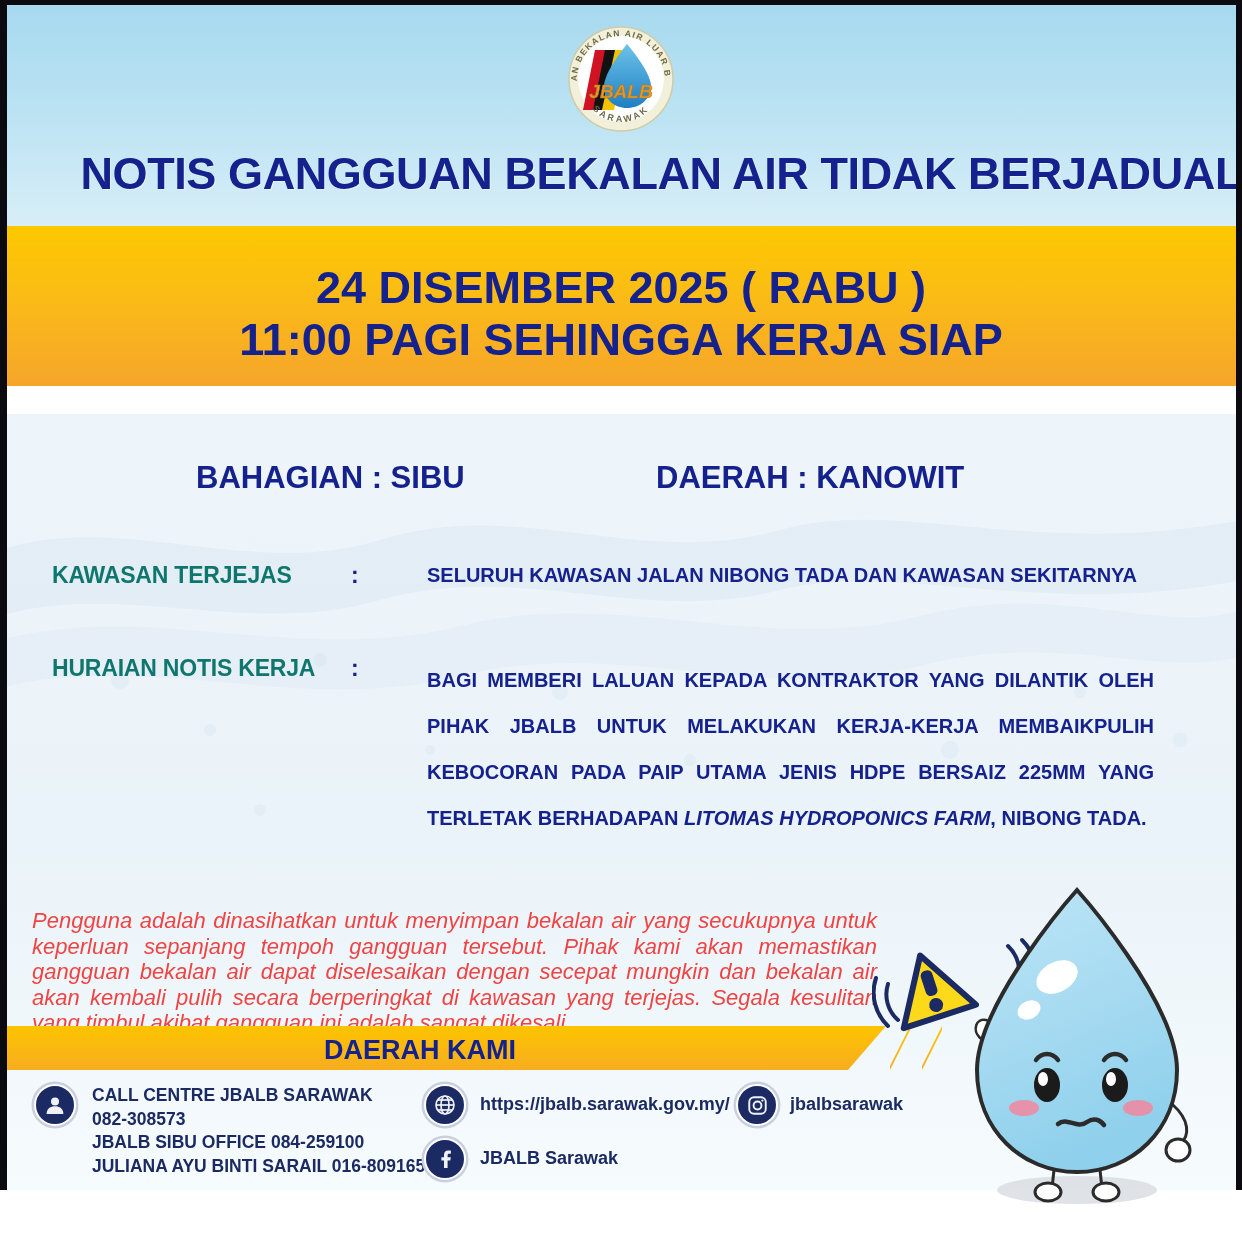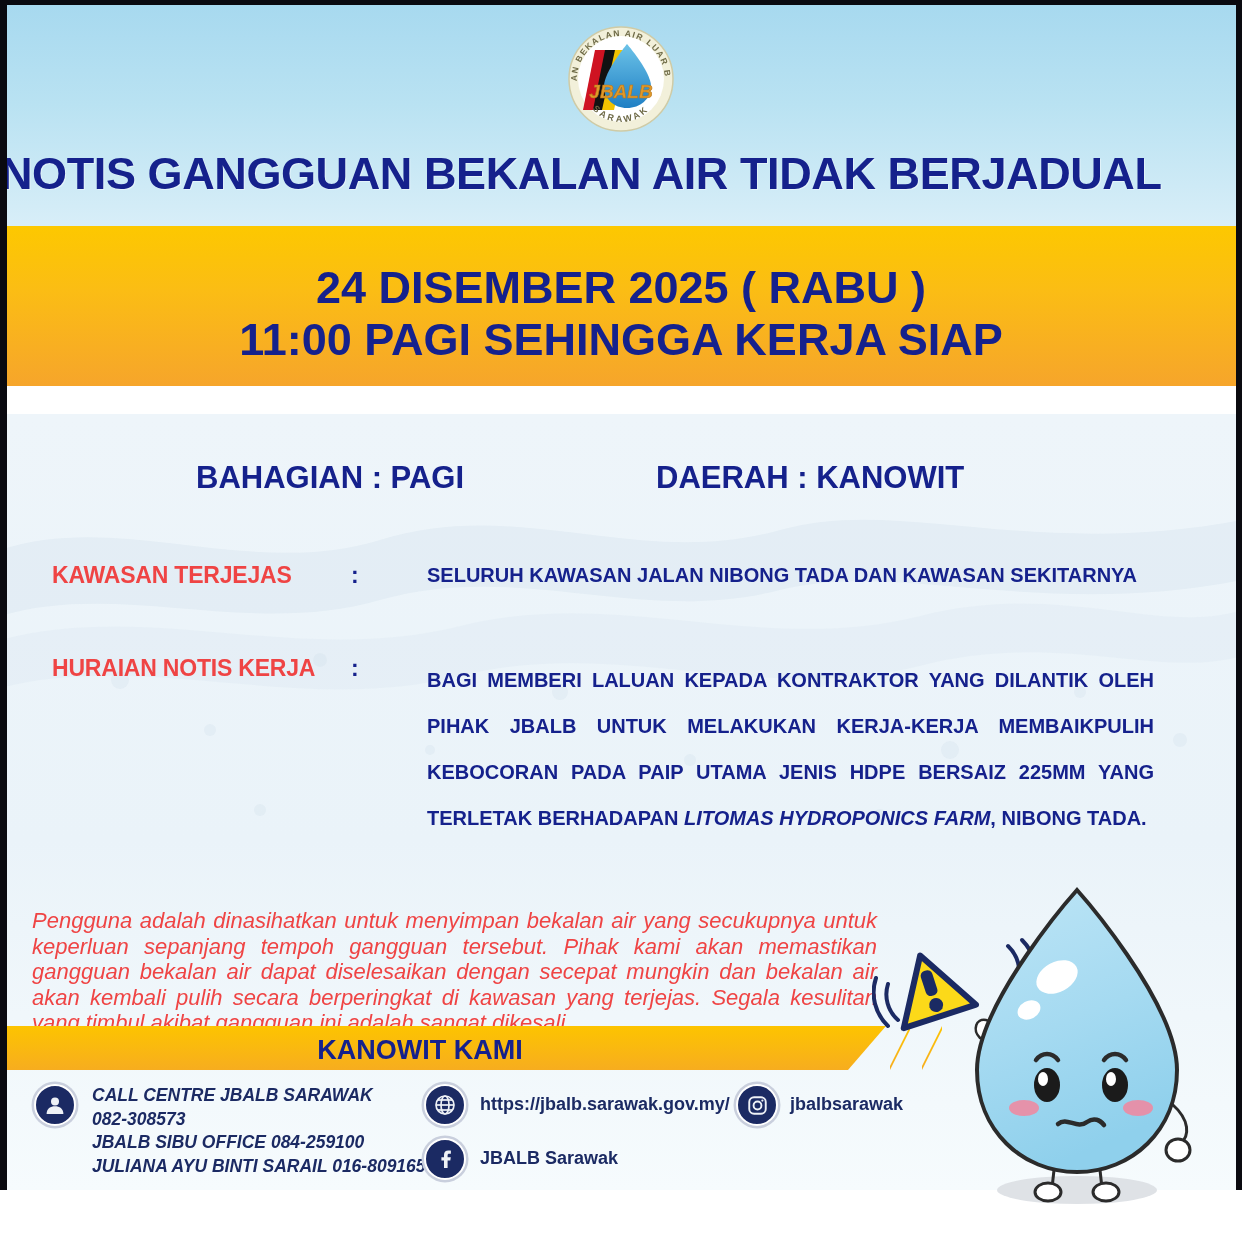--- a/index.html
+++ b/index.html
@@ -26,21 +26,21 @@
     position:absolute; left:6px; top:4px; width:1230px; height:222px;
     background:linear-gradient(180deg,#a7d9ef 0%, #b9e2f2 45%, #d8eef8 100%);
     z-index:5;
   }
   .logo-wrap {
     position:absolute; left:50%; top:18px; transform:translateX(-50%);
     width:120px; height:118px; z-index:8;
   }
   .poster-title {
     position:absolute; left:0; top:148px; width:1242px;
-    text-align:left; z-index:8;
+    text-align:right; z-index:8;
     font-size:45px; font-weight:bold; letter-spacing:-0.4px;
     color:#15218c;
     text-shadow:1px 1px 0 rgba(255,255,255,.45);
   }
 
   
   .date-band {
     position:absolute; left:6px; top:226px; width:1230px; height:160px;
     background:linear-gradient(180deg,#fdc800 0%, #fbbd14 40%, #f6a52b 100%);
     z-index:5;
@@ -73,21 +73,21 @@
     position:absolute; left:190px; top:0;
     font-size:31px; font-weight:bold; color:#15218c;
   }
   .region-row .daerah {
     position:absolute; left:650px; top:0;
     font-size:31px; font-weight:bold; color:#15218c;
   }
 
   .field { position:absolute; z-index:10; }
   .field-label {
-    font-size:23px; font-weight:bold; color:#ef4444; letter-spacing:-0.2px;
+    font-size:23px; font-weight:bold; color:#0f766e; letter-spacing:-0.2px;
   }
   .field-colon {
     position:absolute; font-size:23px; font-weight:bold; color:#15218c;
   }
   .field-value {
     font-size:20px; font-weight:bold; color:#15218c;
   }
 
   #affected { left:52px; top:562px; width:1160px; }
   #affected .field-colon { left:299px; top:0; }
@@ -131,21 +131,21 @@
   .contacts { position:absolute; left:0; top:1082px; width:1242px; height:110px; z-index:14; }
   .cicon {
     position:absolute; width:42px; height:42px; border-radius:50%;
     background:#1b2a63; border:2px solid #ffffff;
     box-shadow:0 0 0 2.5px #c9cfdd;
     display:flex; align-items:center; justify-content:center;
   }
   .cicon svg { display:block; }
   .ctext { position:absolute; font-size:18px; font-weight:bold; color:#1b2a63; }
 
-  .call-block { position:absolute; left:92px; top:2px;font-style:italic; }
+  .call-block { position:absolute; left:92px; top:2px; }
   .call-block div { font-size:17.5px; font-weight:bold; color:#1b2a63; line-height:23.5px; white-space:nowrap; }
 
   
   .mascot { position:absolute; right:0px; bottom:12px; width:370px; height:390px; z-index:20; pointer-events:none; }
 </style>
 </head>
 <body>
 
 <div class="poster">
 
@@ -204,40 +204,40 @@
         <circle cx="950" cy="320" r="9"></circle>
       <circle cx="1080" cy="262" r="6"></circle>
         <circle cx="1180" cy="310" r="7"></circle>
       <circle cx="260" cy="380" r="6"></circle>
         <circle cx="620" cy="392" r="5"></circle>
       <circle cx="880" cy="386" r="7"></circle>
     </g>
   </svg>
 
   <div class="region-row">
-    <div class="bahagian">BAHAGIAN : PAGI</div>
+    <div class="bahagian">BAHAGIAN : SIBU</div>
     <div class="daerah">DAERAH : KANOWIT</div>
   </div>
 
   <div class="field" id="affected">
     <span class="field-label">KAWASAN TERJEJAS</span>
     <span class="field-colon">:</span>
     <span class="field-value">SELURUH KAWASAN JALAN NIBONG TADA DAN KAWASAN SEKITARNYA</span>
   </div>
 
   <div class="field" id="desc">
     <span class="field-label">HURAIAN NOTIS KERJA</span>
     <span class="field-colon">:</span>
     <span class="field-value"><span>BAGI MEMBERI LALUAN KEPADA KONTRAKTOR YANG DILANTIK OLEH PIHAK JBALB UNTUK MELAKUKAN KERJA-KERJA MEMBAIKPULIH KEBOCORAN PADA PAIP UTAMA JENIS HDPE BERSAIZ 225MM YANG TERLETAK BERHADAPAN </span><i>LITOMAS HYDROPONICS FARM</i><span>, NIBONG TADA.</span></span>
   </div>
 
   <div class="advisory">Pengguna adalah dinasihatkan untuk menyimpan bekalan air yang secukupnya untuk keperluan sepanjang tempoh gangguan tersebut. Pihak kami akan memastikan gangguan bekalan air dapat diselesaikan dengan secepat mungkin dan bekalan air akan kembali pulih secara berperingkat di kawasan yang terjejas. Segala kesulitan yang timbul akibat gangguan ini adalah sangat dikesali.</div>
 
   <div class="contact-banner">
-    <span>KANOWIT KAMI</span>
+    <span>DAERAH KAMI</span>
   </div>
   <div class="stripe s1"></div>
   <div class="stripe s2"></div>
 
   <div class="contacts">
 
     <div class="cicon" style="left:34px; top:2px;">
       <svg width="24" height="24" viewBox="0 0 24 24" fill="#eef1f6">
         <circle cx="12" cy="8.4" r="4"></circle>
         <path d="M3.6 21 C3.6 15.6 7.5 13.2 12 13.2 C16.5 13.2 20.4 15.6 20.4 21 Z"></path>

